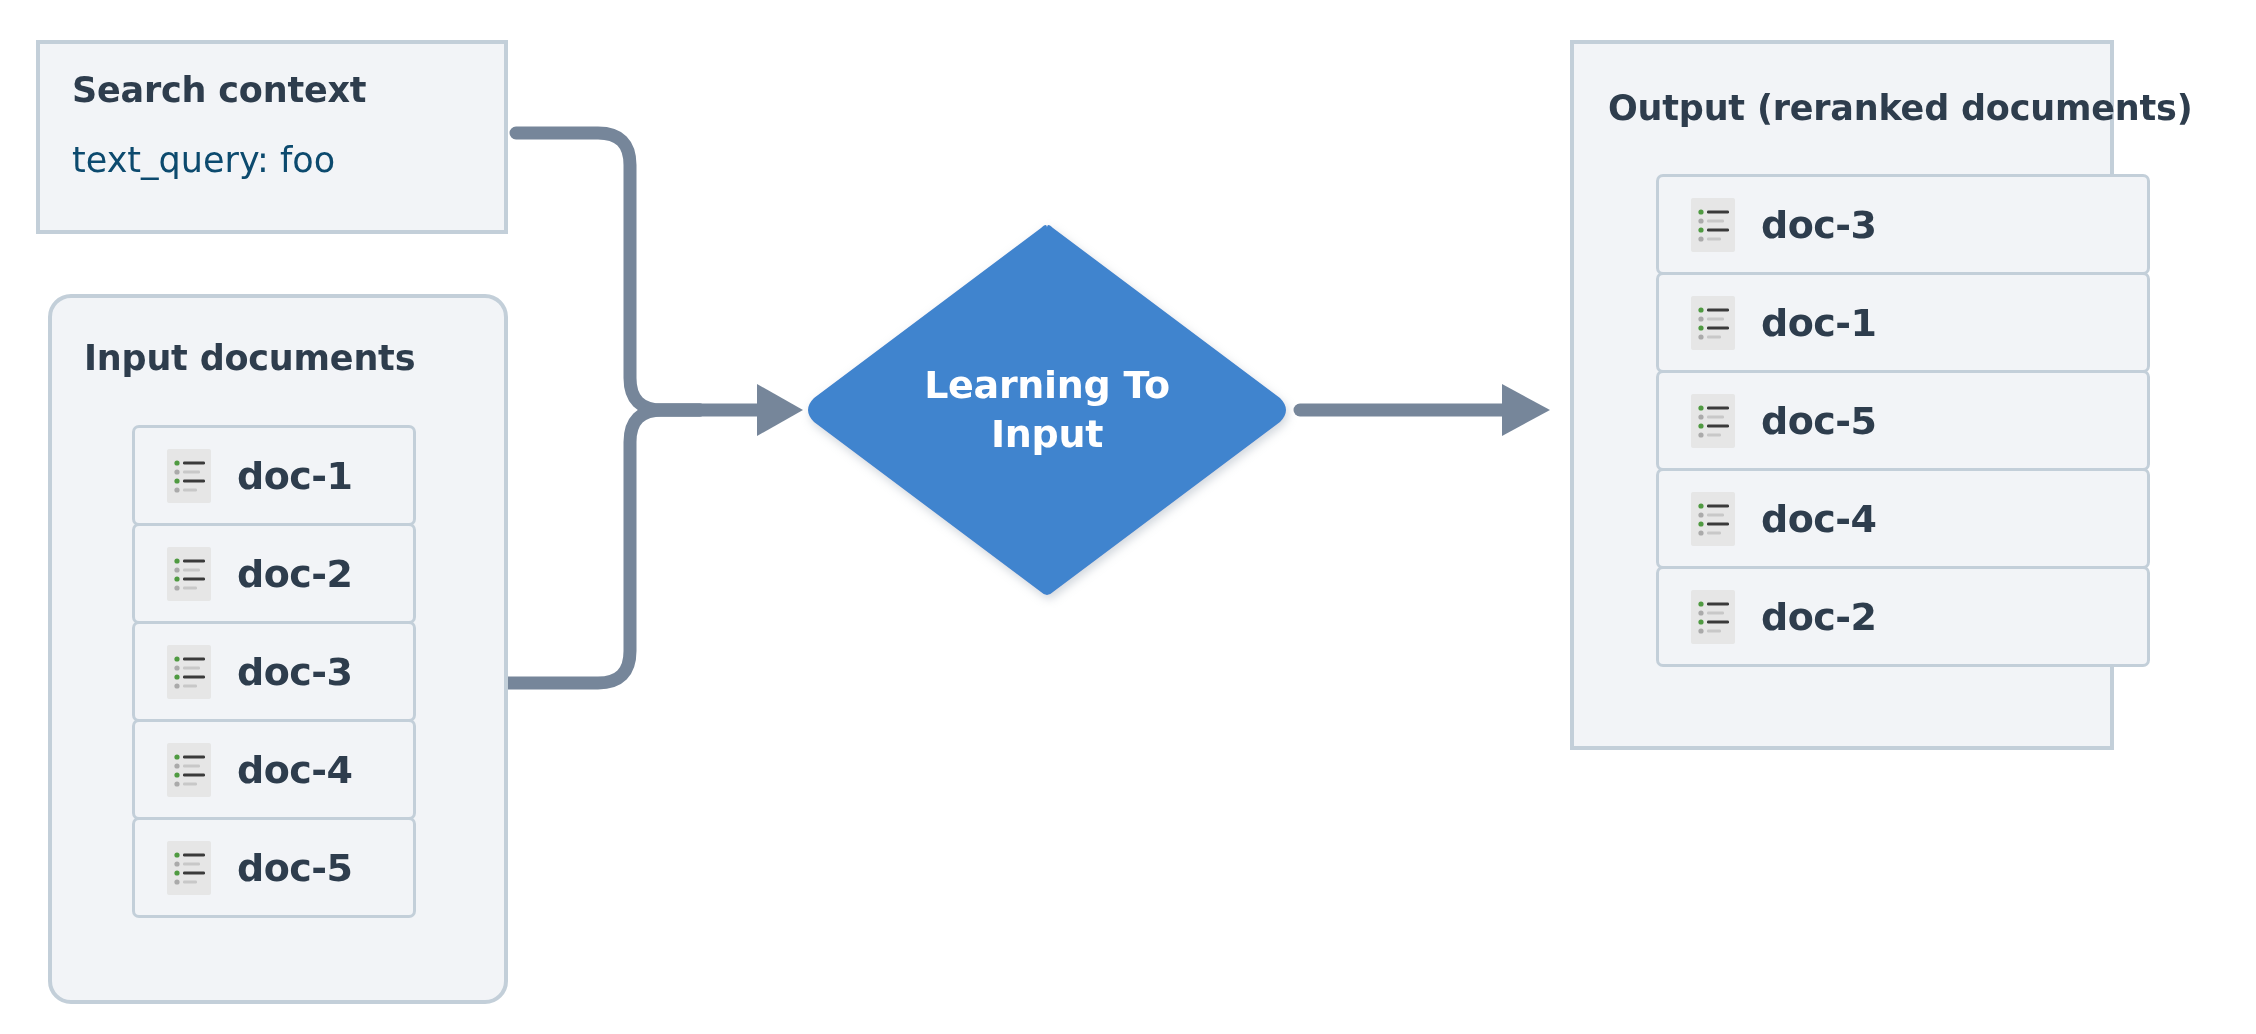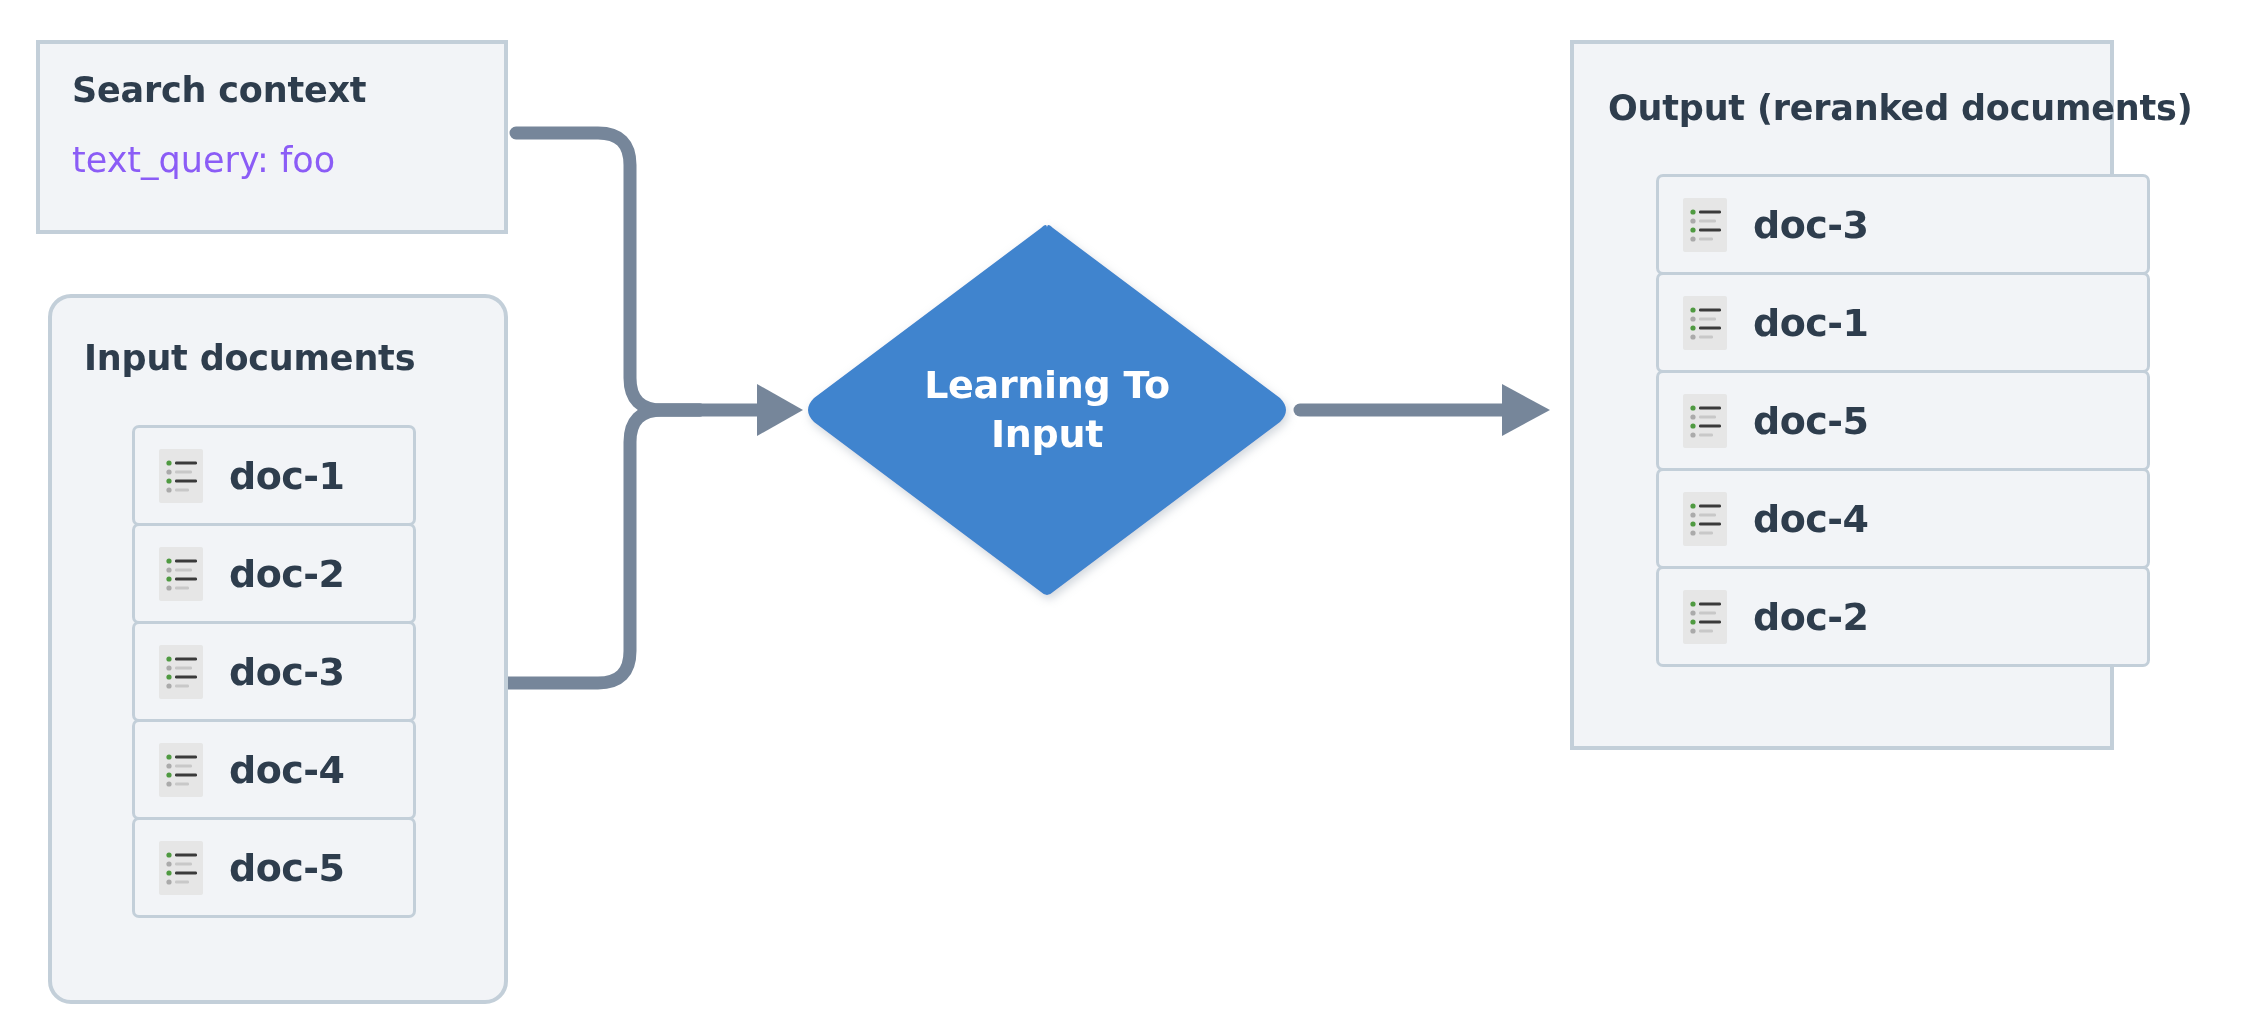--- a/index.html
+++ b/index.html
@@ -44,21 +44,21 @@
     position: absolute;
     left: 32px;
     top: 26px;
     font-size: 35px;
   }
   #search-context .kv {
     position: absolute;
     left: 32px;
     top: 96px;
     font-size: 35px;
-    color: #8b5cf6;
+    color: #0c4a6e;
     font-weight: normal;
     white-space: nowrap;
   }
 
   
   #input-documents {
     left: 48px;
     top: 294px;
     width: 460px;
     height: 710px;
@@ -103,21 +103,21 @@
     flex-direction: column;
   }
   .doc-row {
     display: flex;
     align-items: center;
     box-sizing: border-box;
     background: #f2f4f7;
     border: 3px solid #c3cfd9;
     border-radius: 7px;
     height: 101px;
-    padding-left: 24px;
+    padding-left: 32px;
     margin-top: -3px;
   }
   .doc-row:first-child { margin-top: 0; }
 
   .doc-icon {
     width: 44px;
     height: 54px;
     background: #e6e6e6;
     border-radius: 2px;
     flex: 0 0 auto;

